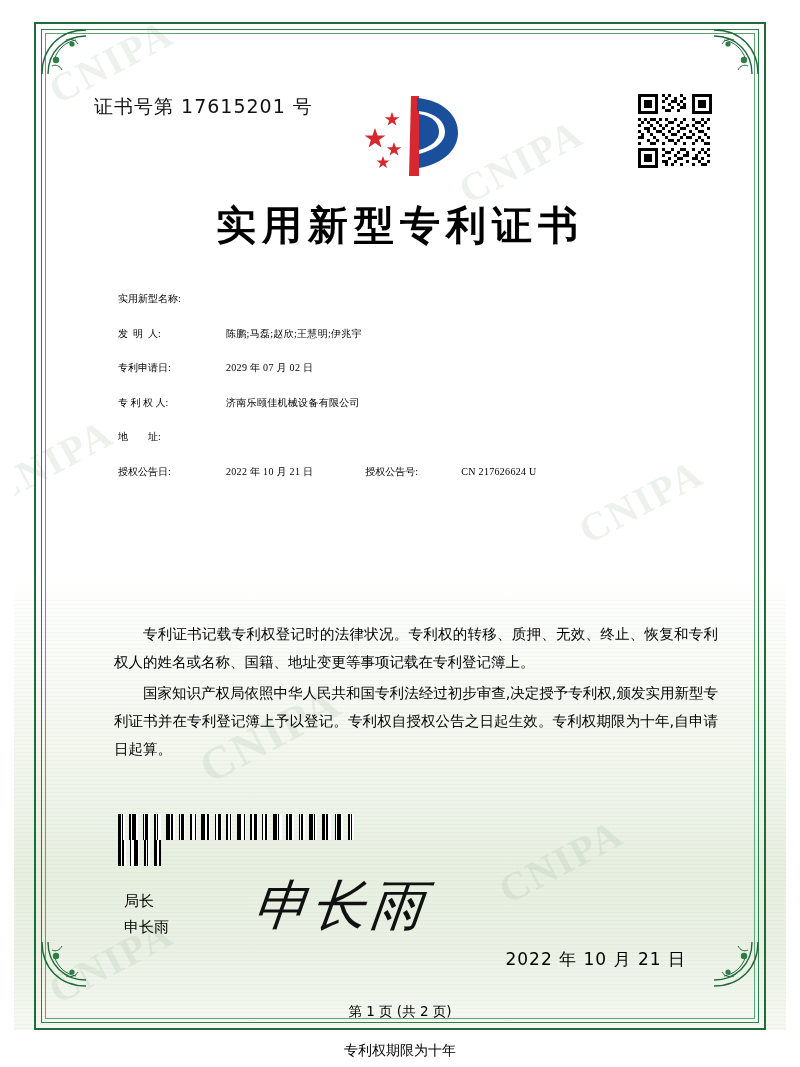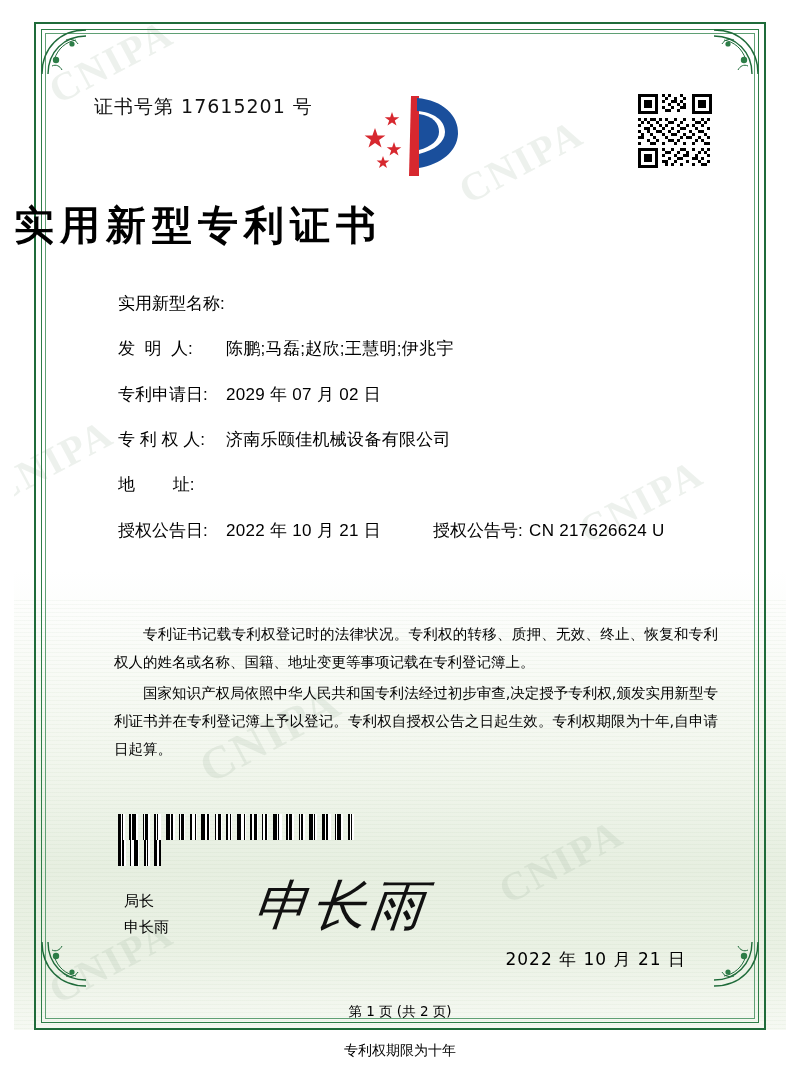--- a/index.html
+++ b/index.html
@@ -119,35 +119,36 @@
   .qr {
     position: absolute;
     right: 72px; top: 84px;
     width: 78px; height: 78px;
     background: #fff;
   }
 
   .title {
     position: absolute;
     left: 0; right: 0; top: 190px;
+    text-align: center;
     font-size: 40px;
     font-weight: bold;
     letter-spacing: 6px;
     color: #000;
     font-family: "DejaVu Sans", sans-serif;
   }
 
   
   .fields {
     position: absolute;
     left: 104px; top: 283px;
     width: 600px;
-    font-size: 17px;
-    color: #000;
-    font-family: Liberation Sans, sans-serif;
+    font-size: 10px;
+    color: #000;
+    font-family: Liberation Serif, serif;
   }
   .frow {
     display: flex;
     align-items: flex-start;
     margin-bottom: 19px;
     line-height: 1.55;
   }
   .flabel {
     width: 108px;
     flex: 0 0 108px;

